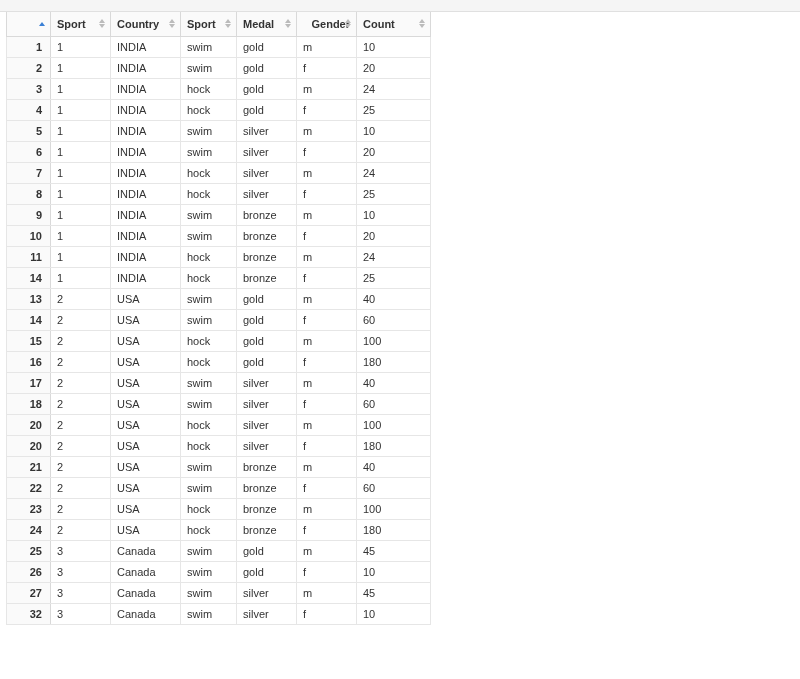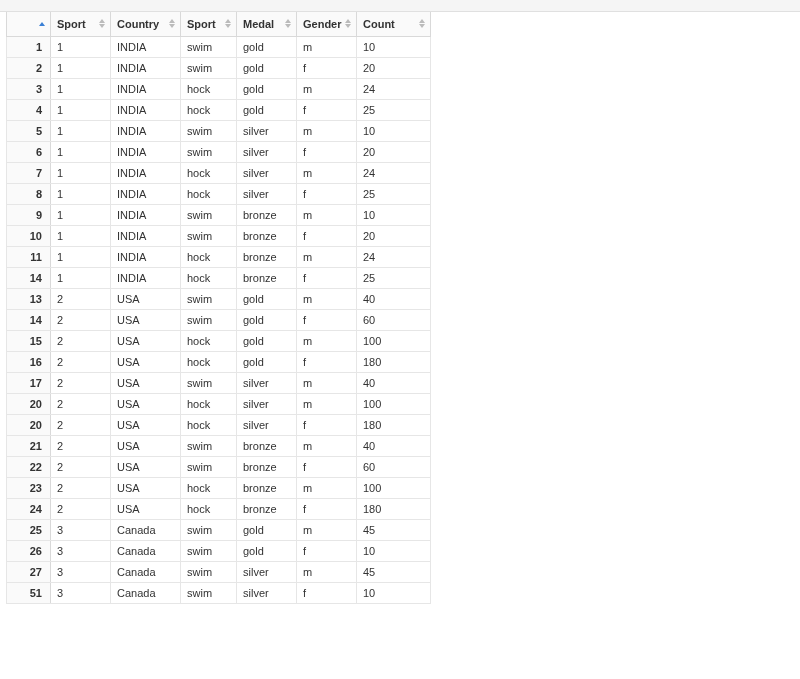--- a/index.html
+++ b/index.html
@@ -92,21 +92,21 @@
             <span class="tri tri-down"></span>
           </span></th>
         <th style="width: 56px;"><span>Sport</span><span class="sort-arrows">
             <span class="tri tri-up"></span>
             <span class="tri tri-down"></span>
           </span></th>
         <th style="width: 60px;"><span>Medal</span><span class="sort-arrows">
             <span class="tri tri-up"></span>
             <span class="tri tri-down"></span>
           </span></th>
-        <th style="width: 60px;"><span>Gender</span><span class="sort-arrows">
+        <th style="width: 60px; text-align: right;"><span>Gender</span><span class="sort-arrows">
             <span class="tri tri-up"></span>
             <span class="tri tri-down"></span>
           </span></th>
         <th style="width: 74px;"><span>Count</span><span class="sort-arrows">
             <span class="tri tri-up"></span>
             <span class="tri tri-down"></span>
           </span></th>
       </tr>
   </thead>
   <tbody id="body">
@@ -255,20 +255,29 @@
         <td>180</td>
       </tr>
       <tr>
         <td class="idxcell">17</td>
         <td>2</td>
         <td>USA</td>
         <td>swim</td>
         <td>silver</td>
         <td>m</td>
         <td>40</td>
+      </tr>
+      <tr>
+        <td class="idxcell">18</td>
+        <td>2</td>
+        <td>USA</td>
+        <td>swim</td>
+        <td>silver</td>
+        <td>f</td>
+        <td>60</td>
       </tr>
       <tr>
         <td class="idxcell">20</td>
         <td>2</td>
         <td>USA</td>
         <td>hock</td>
         <td>silver</td>
         <td>m</td>
         <td>100</td>
       </tr>
@@ -338,21 +347,21 @@
       <tr>
         <td class="idxcell">27</td>
         <td>3</td>
         <td>Canada</td>
         <td>swim</td>
         <td>silver</td>
         <td>m</td>
         <td>45</td>
       </tr>
       <tr>
-        <td class="idxcell">51</td>
+        <td class="idxcell">32</td>
         <td>3</td>
         <td>Canada</td>
         <td>swim</td>
         <td>silver</td>
         <td>f</td>
         <td>10</td>
       </tr>
     </tbody>
 </table>
 

